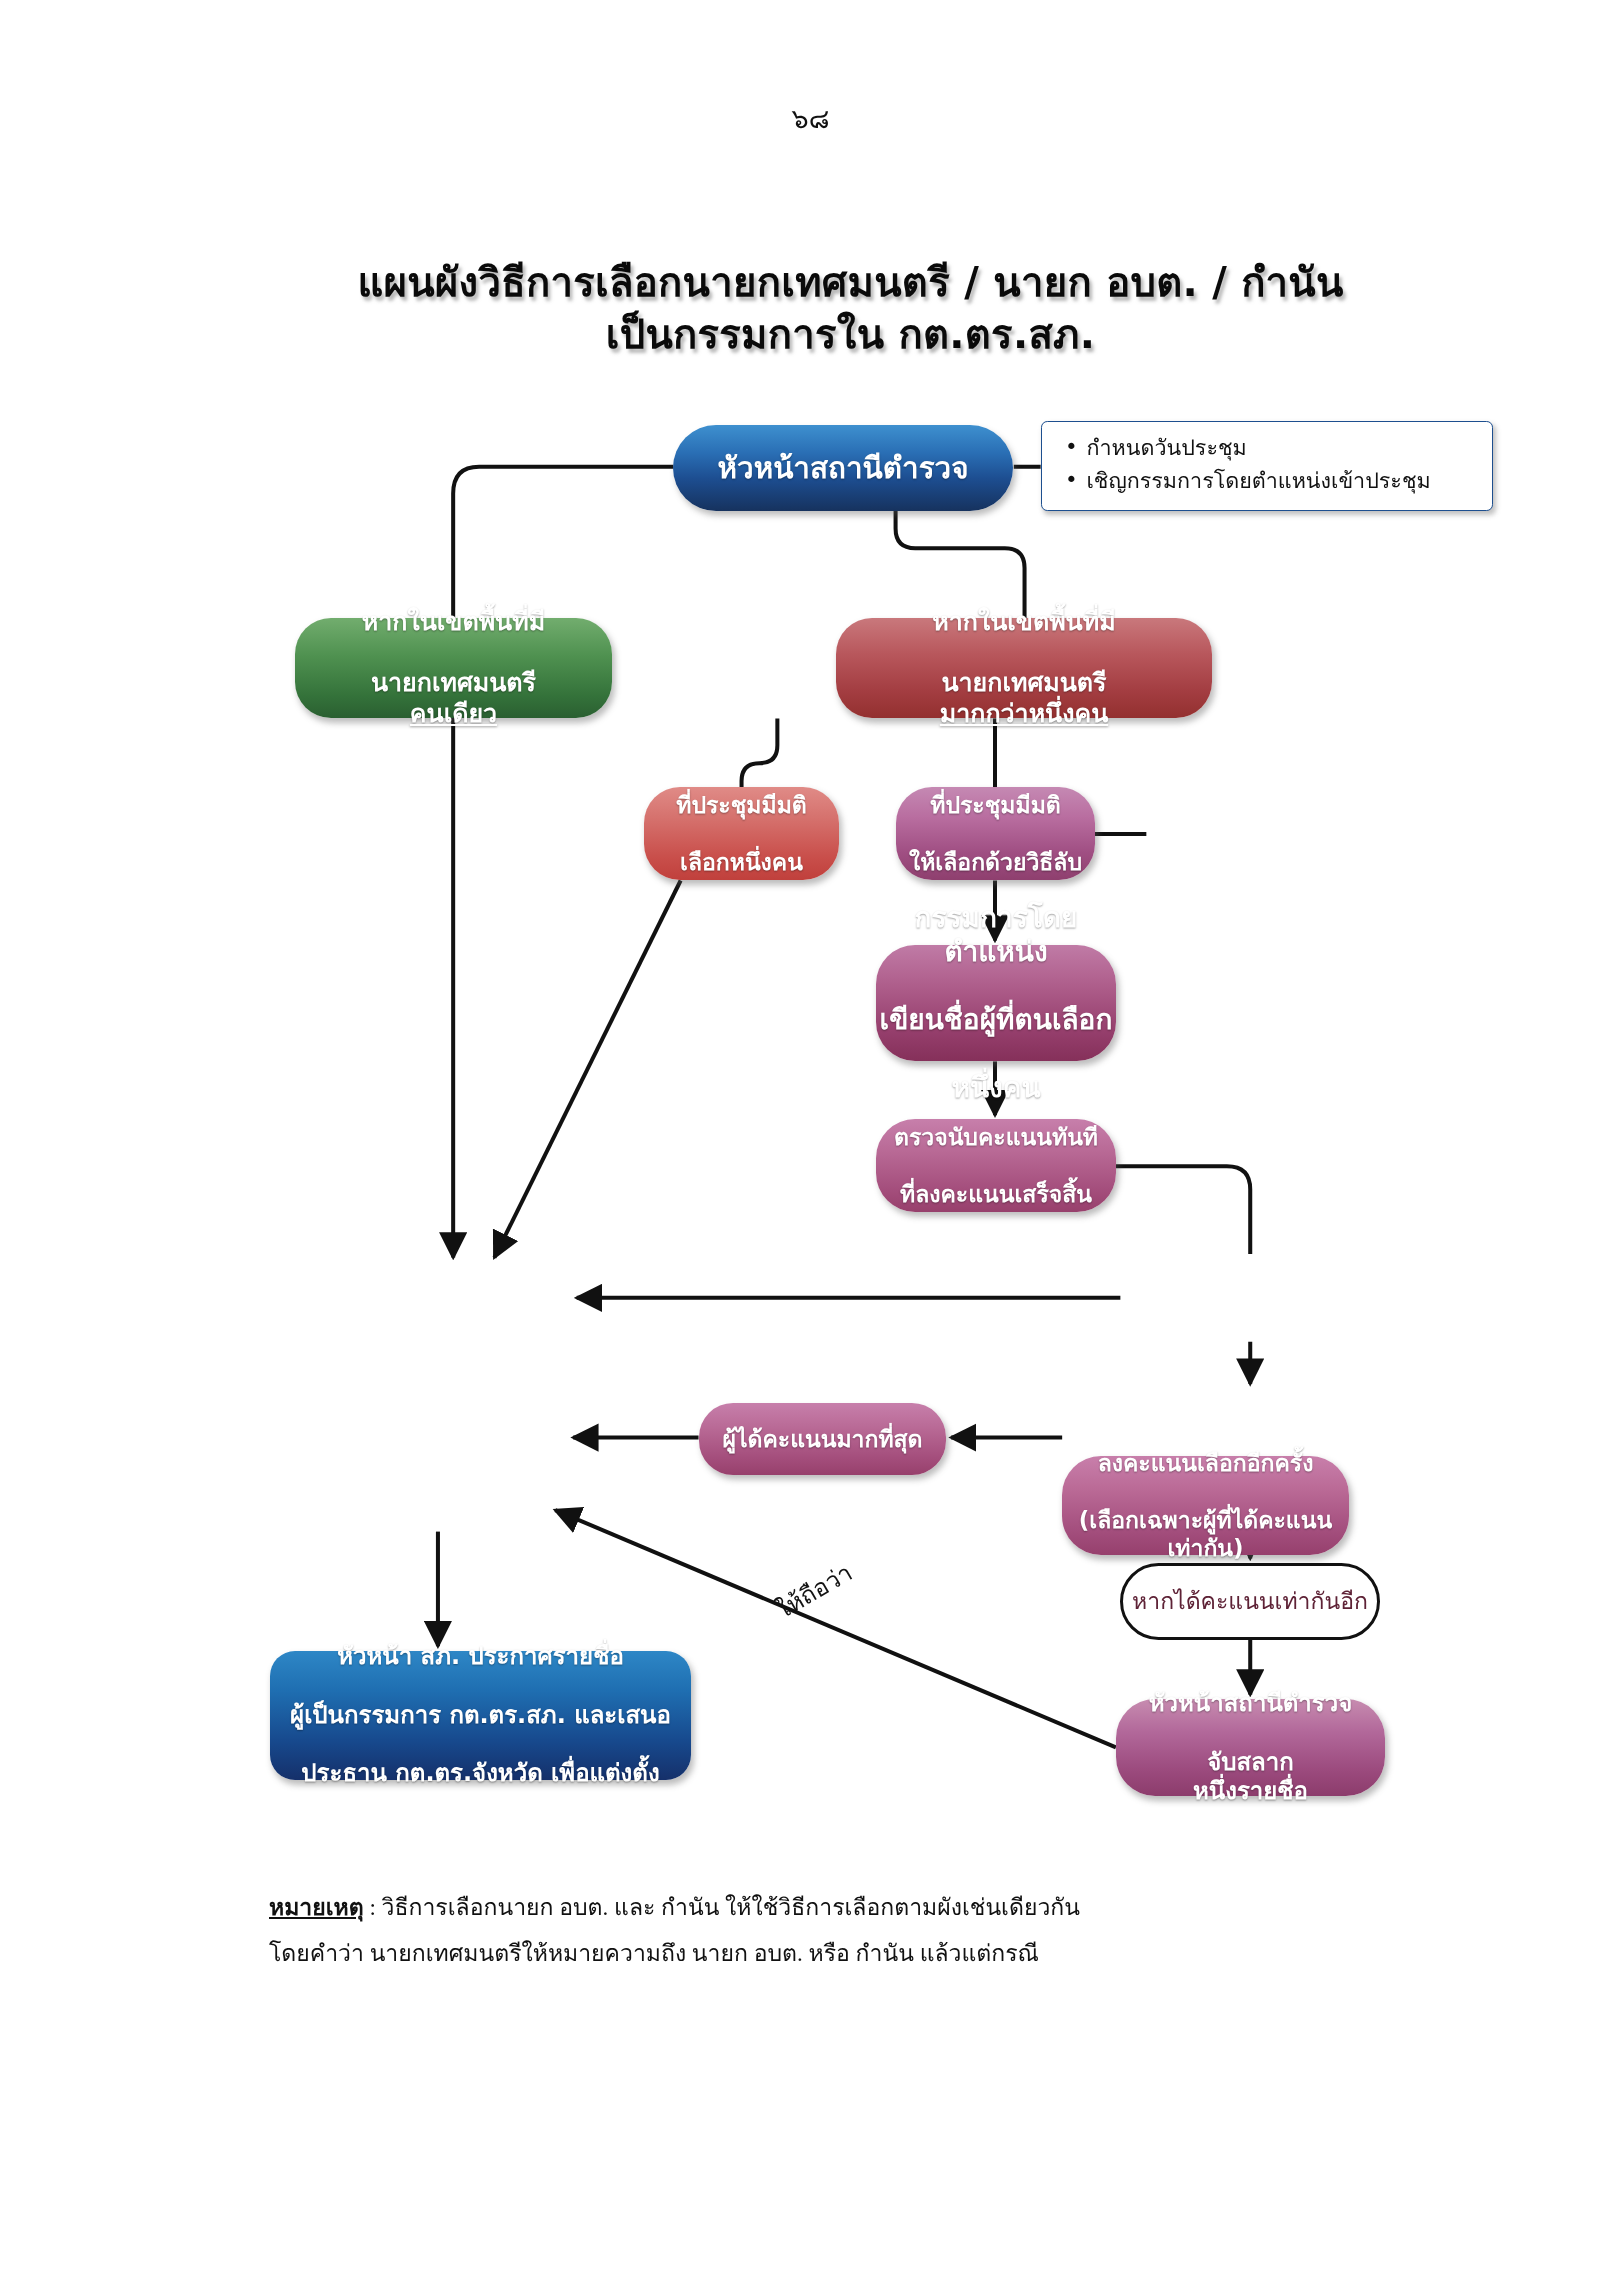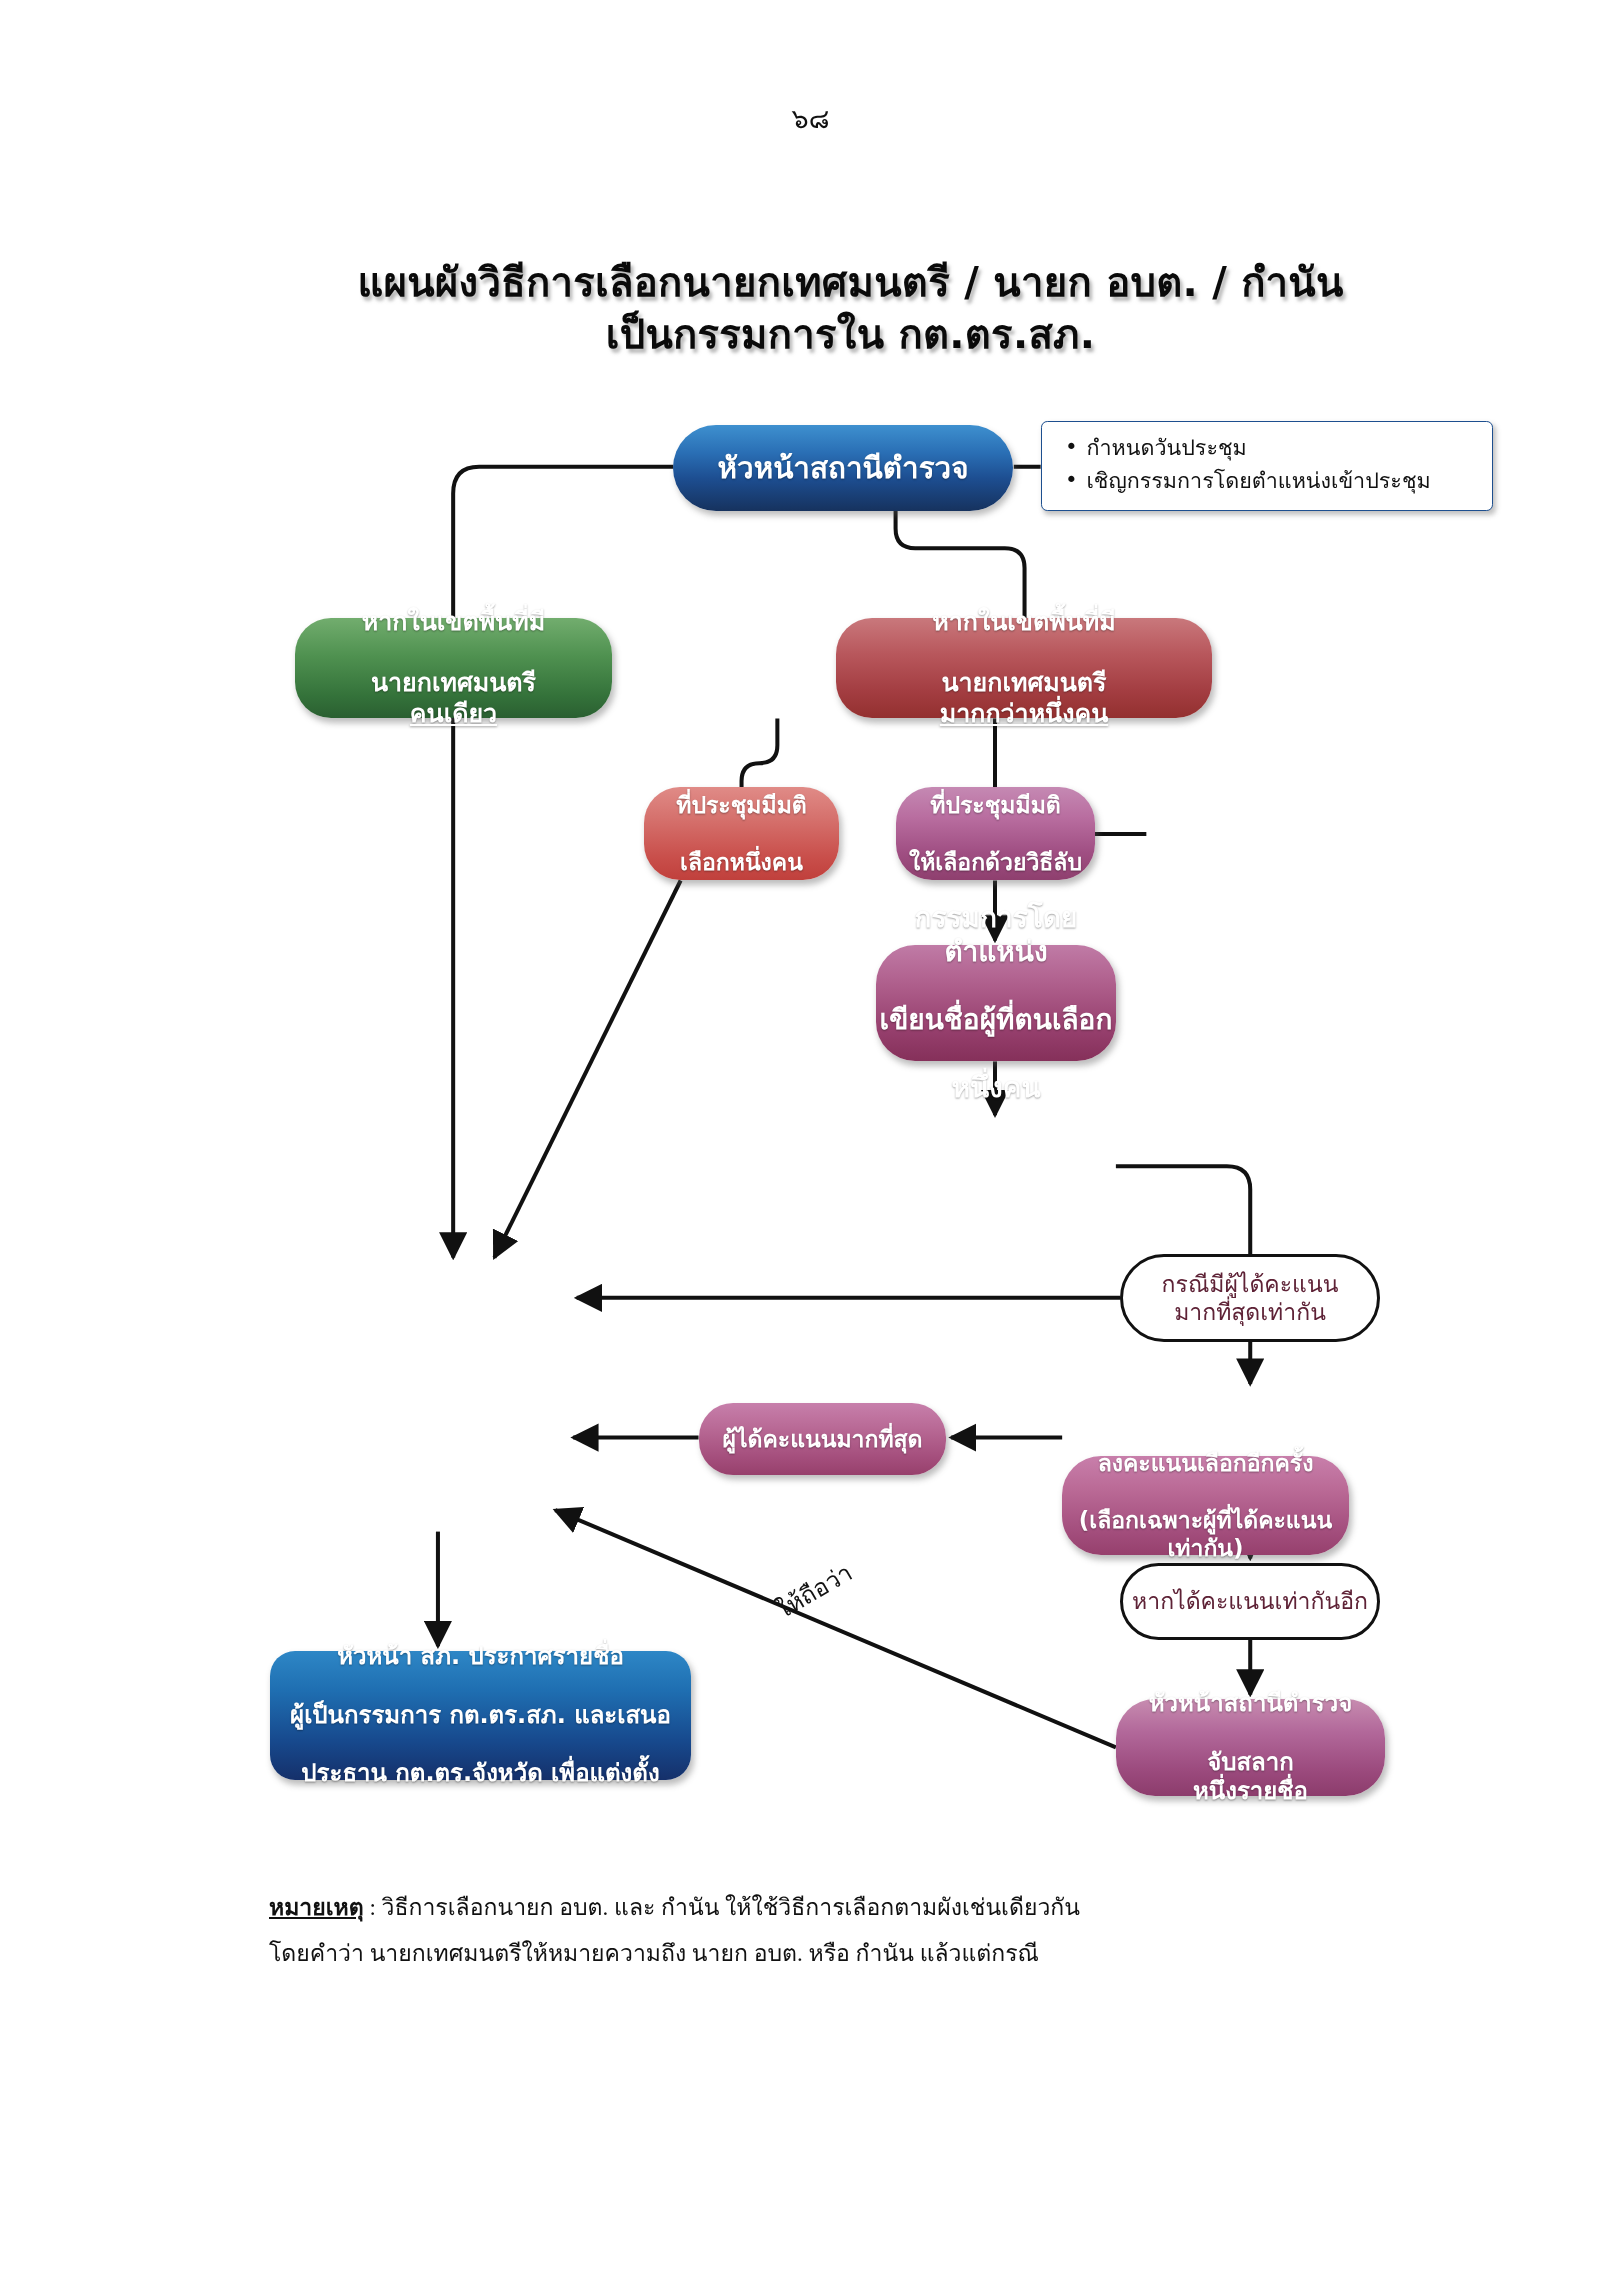--- a/index.html
+++ b/index.html
@@ -267,27 +267,27 @@
 
 
   <div class="node" id="n-write">
     <span>
       <span>กรรมการโดยตำแหน่ง</span><br>
       <span>เขียนชื่อผู้ที่ตนเลือก</span><br>
       <span>หนึ่งคน</span>
     </span>
   </div>
 
-
-  <div class="wpill" id="w-tie">
-    <span>
-      <span>กรณีมีผู้ได้คะแนน</span><br>
-      <span>มากที่สุดเท่ากัน</span>
-    </span>
-  </div>
+  <div class="node" id="n-count">
+    <span>
+      <span>ตรวจนับคะแนนทันที</span><br>
+      <span>ที่ลงคะแนนเสร็จสิ้น</span>
+    </span>
+  </div>
+
 
   <div class="node" id="n-revote">
     <span>
       <span>ลงคะแนนเลือกอีกครั้ง</span><br>
       <span>(เลือกเฉพาะผู้ที่ได้คะแนนเท่ากัน)</span>
     </span>
   </div>
 
   <div class="node" id="n-most">
     <span>ผู้ได้คะแนนมากที่สุด</span>

